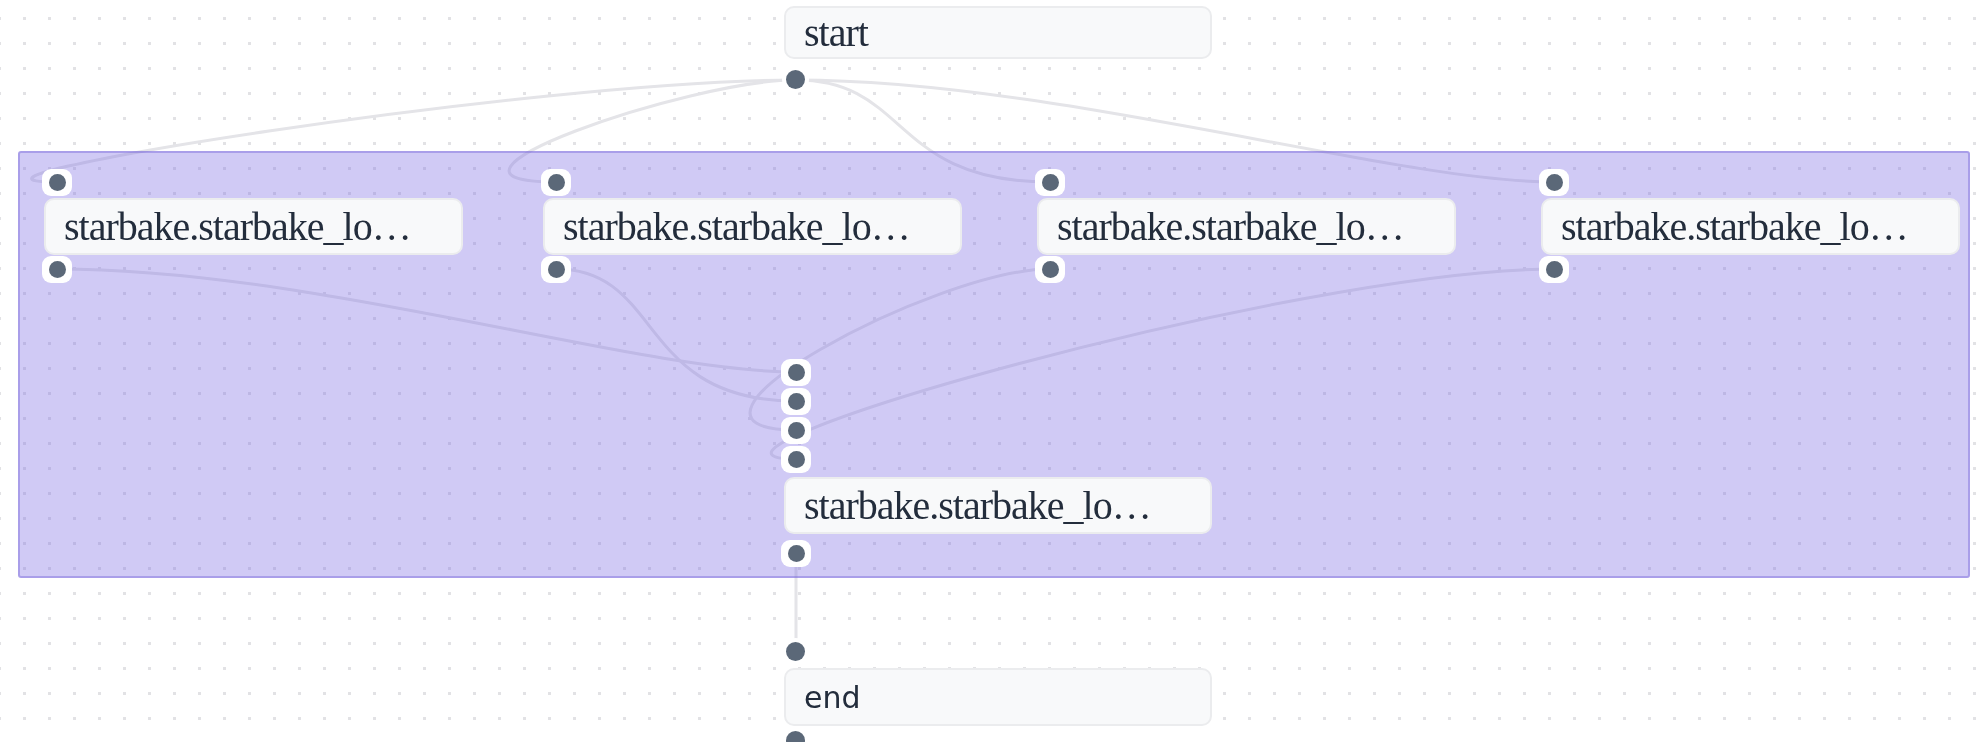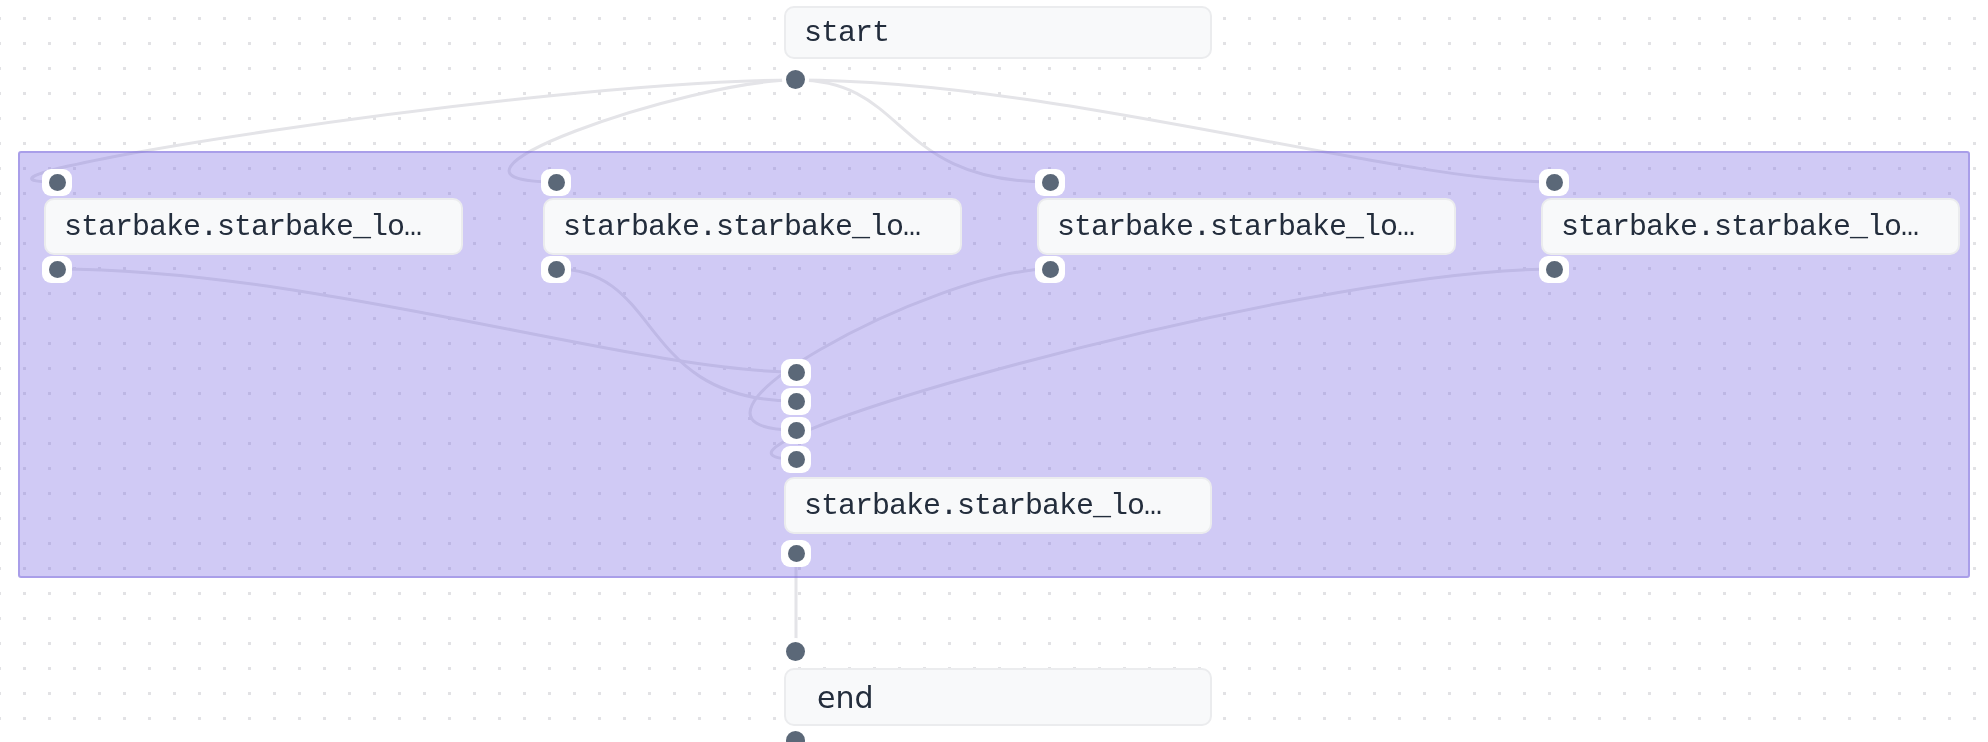--- a/index.html
+++ b/index.html
@@ -26,30 +26,29 @@
     position:absolute;z-index:3;
     background:#f8f9fa;
     border:2px solid #ebecee;
     border-radius:10px;
     box-sizing:border-box;
     display:flex;align-items:center;
     padding:0 18px;
     white-space:nowrap;overflow:hidden;
   }
   .node .lbl{
-    font-family:Liberation Mono, monospace;
-    font-size:30px;
+    font-family:Liberation Serif, serif;
+    font-size:40px;
     color:#232d3c;
     letter-spacing:-1px;
   }
   .node.endcap .lbl{
     font-family:"DejaVu Sans","Liberation Sans",sans-serif;
     font-size:30px;
     letter-spacing:0;
-    margin-left:13px;
   }
   .pill{
     position:absolute;z-index:4;
     width:30px;height:27px;
     background:#ffffff;border-radius:9px;
     display:flex;align-items:center;justify-content:center;
   }
   .pill::after{
     content:"";display:block;
     width:17px;height:17px;border-radius:50%;

